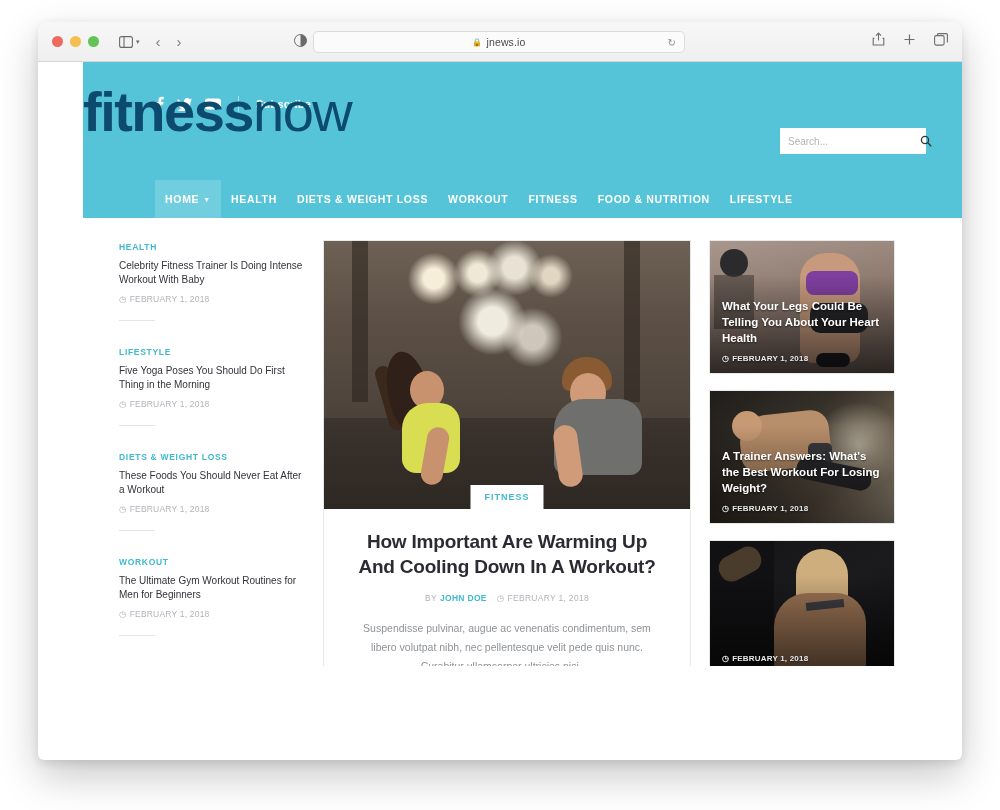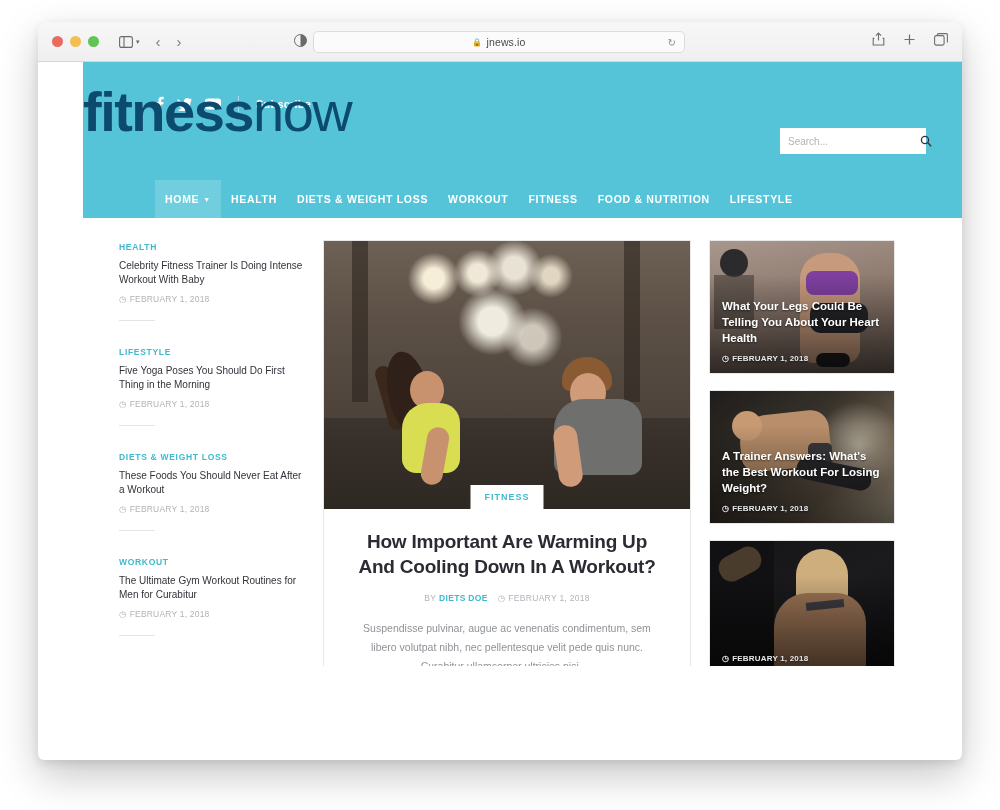--- a/index.html
+++ b/index.html
@@ -415,21 +415,21 @@
             <div class="cat">DIETS &amp; WEIGHT LOSS</div>
             <div class="title">These Foods You Should Never Eat After a Workout</div>
             <div class="meta">
               <span>◷</span>
               <span>FEBRUARY 1, 2018</span>
             </div>
             <div class="rule"></div>
           </div>
           <div class="post">
             <div class="cat">WORKOUT</div>
-            <div class="title">The Ultimate Gym Workout Routines for Men for Curabitur</div>
+            <div class="title">The Ultimate Gym Workout Routines for Men for Beginners</div>
             <div class="meta">
               <span>◷</span>
               <span>FEBRUARY 1, 2018</span>
             </div>
             <div class="rule"></div>
           </div>
         </div>
 
         <div class="centercol">
           <div class="hero">
@@ -450,21 +450,21 @@
               <div class="torso"></div>
                 <div class="arm"></div>
             </div>
             <div class="catbadge">FITNESS</div>
           </div>
           <div class="cbody">
             <h2>How Important Are Warming Up And Cooling Down In A Workout?</h2>
             <div class="cmeta">
               <span class="grp">
                 <span>BY</span>
-                <span class="author">DIETS DOE</span>
+                <span class="author">JOHN DOE</span>
               </span>
               <span class="grp">
                 <span>◷</span>
                 <span>FEBRUARY 1, 2018</span>
               </span>
             </div>
             <p class="cexcerpt">Suspendisse pulvinar, augue ac venenatis condimentum, sem libero volutpat nibh, nec pellentesque velit pede quis nunc. Curabitur ullamcorper ultricies nisi. ...</p>
             <div class="readmore">READ MORE</div>
           </div>
         </div>

